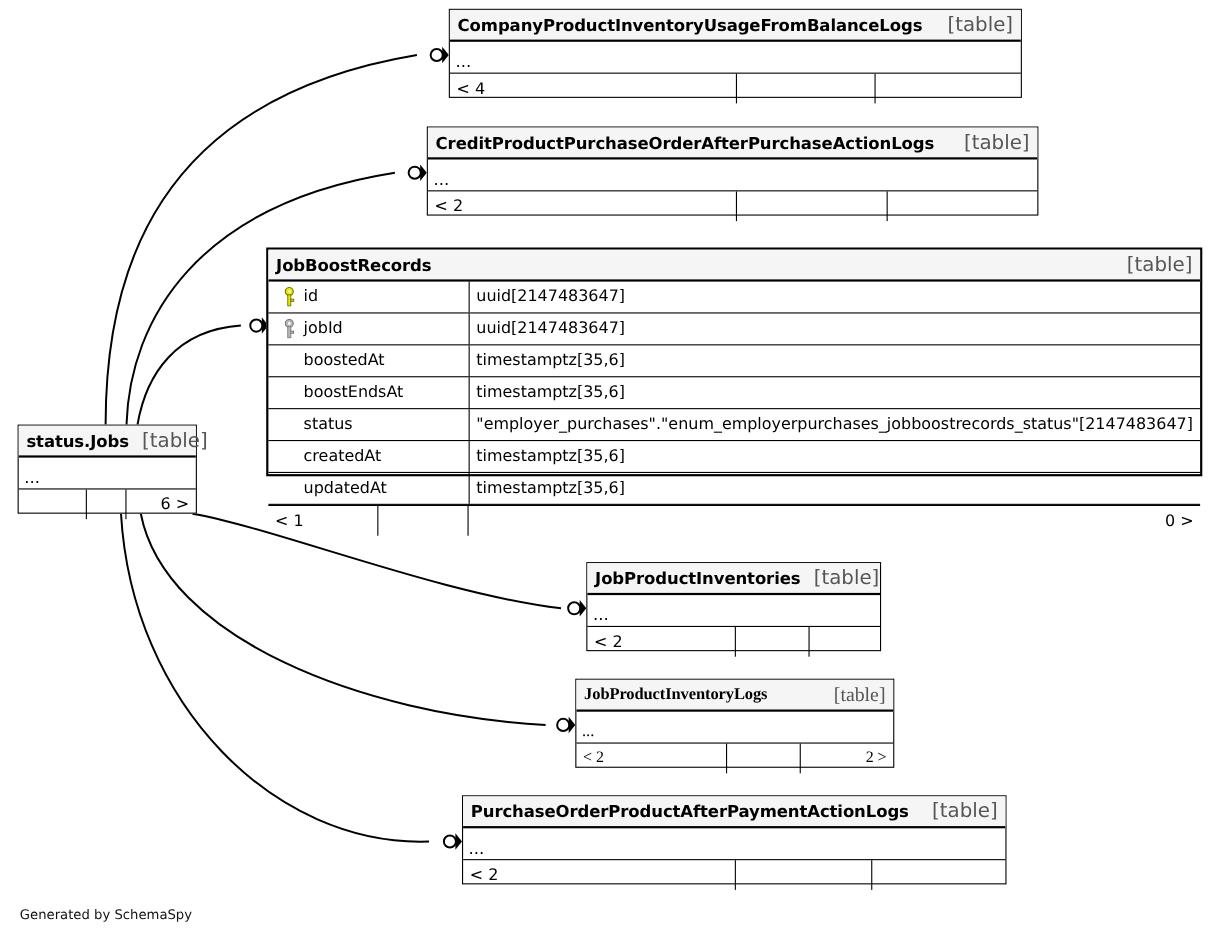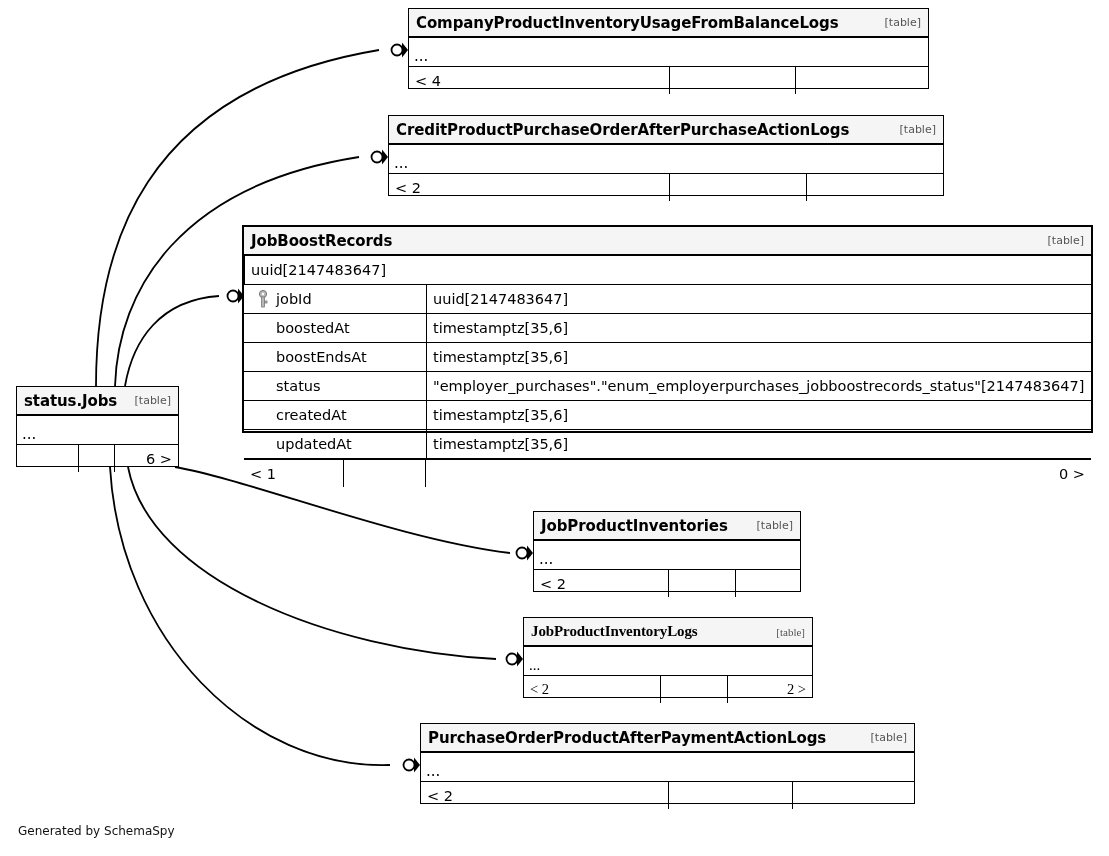--- a/index.html
+++ b/index.html
@@ -52,21 +52,21 @@
     height: 29px;
   }
   .node-title {
     font-weight: bold;
     font-size: 15px;
     color: #000000;
     white-space: nowrap;
     letter-spacing: -0.1px;
   }
   .node-kind {
-    font-size: 11px;
+    font-size: 18px;
     color: #555555;
     white-space: nowrap;
     padding-left: 12px;
   }
 
   .row {
     display: flex;
     box-sizing: border-box;
     border-bottom: 1px solid #000000;
     height: 29px;
@@ -212,20 +212,31 @@
     </div>
   </div>
 
   <div class="node emph" style="left:242px; top:225px; width:851px; height:208px;">
     <div class="node-head">
       <span class="node-title">JobBoostRecords</span>
       <span class="node-kind">[table]</span>
     </div>
 
     <div class="row">
+      <div class="cell-name" style="width:182px;">
+        <span class="keyslot">
+          <svg width="12" height="19" viewBox="0 0 12 19">
+            <circle cx="6" cy="4" r="3.6" fill="#e8e800" stroke="#6e6e00" stroke-width="1"></circle>
+            <circle cx="6" cy="4" r="1.2" fill="#ffffff"></circle>
+            <rect x="4.6" y="7" width="2.8" height="10" fill="#e8e800" stroke="#6e6e00" stroke-width="0.8"></rect>
+            <rect x="7.4" y="11" width="2.6" height="2" fill="#e8e800" stroke="#6e6e00" stroke-width="0.8"></rect>
+          </svg>
+        </span>
+        <span>id</span>
+      </div>
       <div class="cell-type">uuid[2147483647]</div>
     </div>
 
     <div class="row">
       <div class="cell-name" style="width:182px;">
         <span class="keyslot">
           <svg width="12" height="19" viewBox="0 0 12 19">
             <circle cx="6" cy="4" r="3.6" fill="#b8b8b8" stroke="#787878" stroke-width="1"></circle>
             <circle cx="6" cy="4" r="1.2" fill="#ffffff"></circle>
             <rect x="4.6" y="7" width="2.8" height="10" fill="#b8b8b8" stroke="#787878" stroke-width="0.8"></rect>

